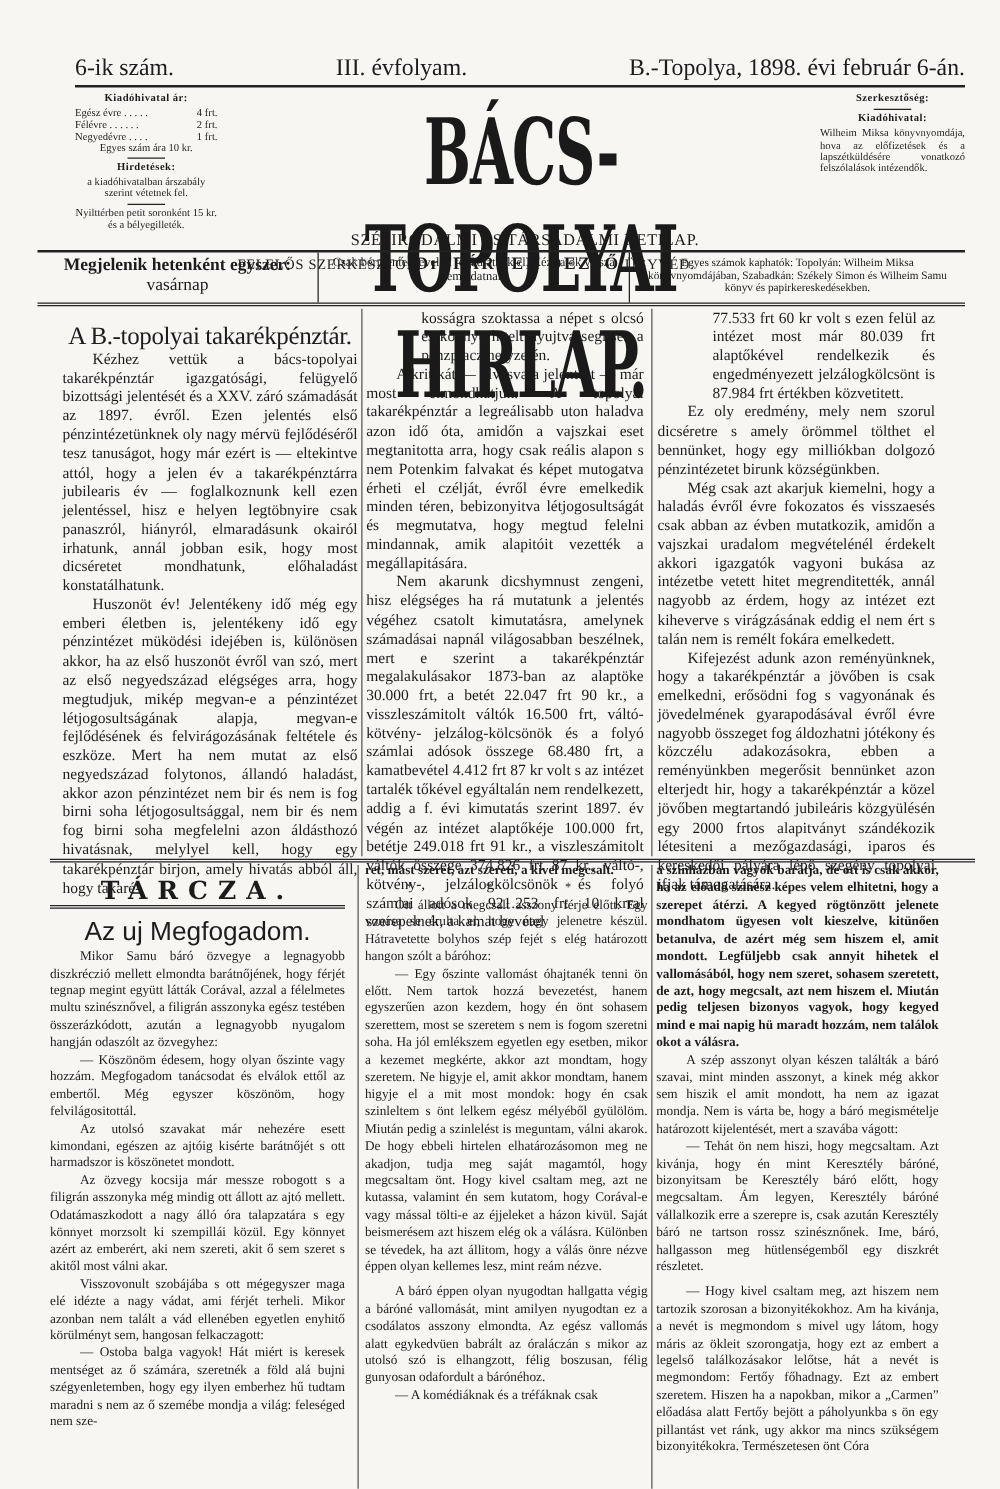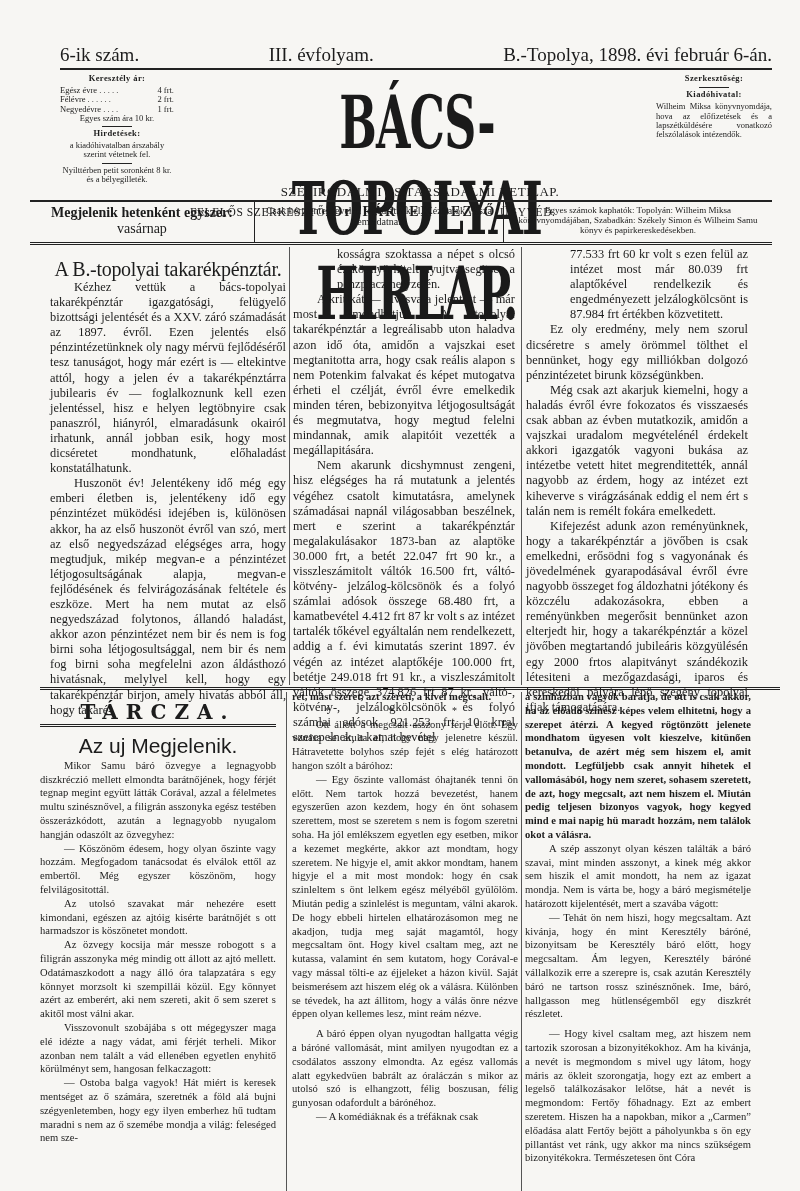--- a/index.html
+++ b/index.html
@@ -85,39 +85,39 @@
 <div class="page">
 
   <div class="topline">
     <span>6-ik szám.</span>
     <span>III. évfolyam.</span>
     <span>B.-Topolya, 1898. évi február 6-án.</span>
   </div>
 
   <div class="mast">
     <div class="mast-left">
-      <div class="hd">Keresztély ár:</div>
+      <div class="hd">Kiadóhivatal ár:</div>
       <div class="row">
           <span>Egész évre . . . . .</span>
           <span>4 frt.</span>
         </div>
       <div class="row">
           <span>Félévre . . . . . .</span>
           <span>2 frt.</span>
         </div>
       <div class="row">
           <span>Negyedévre . . . .</span>
           <span>1 frt.</span>
         </div>
       <div class="c">Egyes szám ára 10 kr.</div>
       <div class="sep"></div>
       <div class="hd">Hirdetések:</div>
       <div class="c">a kiadóhivatalban árszabály szerint vétetnek fel.</div>
       <div class="sep"></div>
-      <div class="c">Nyilttérben petit soronként 8 kr. és a bélyegilleték.</div>
+      <div class="c">Nyilttérben petit soronként 15 kr. és a bélyegilleték.</div>
     </div>
 
     <div class="title">BÁCS-TOPOLYAI HIRLAP.</div>
     <div class="subtitle">SZÉPIRODALMI ÉS TÁRSADALMI HETILAP.</div>
     <div class="editor">
       <span>FELELŐS SZERKESZTŐ:</span>
       <b>Dr. FÁRNEK DEZSŐ</b>
       <span>ÜGYVÉD.</span>
     </div>
 
@@ -155,21 +155,21 @@
     <p>Ez oly eredmény, mely nem szorul dicséretre s amely örömmel tölthet el bennünket, hogy egy milliókban dolgozó pénzintézetet birunk községünkben.</p>
     <p>Még csak azt akarjuk kiemelni, hogy a haladás évről évre fokozatos és visszaesés csak abban az évben mutatkozik, amidőn a vajszkai uradalom megvételénél érdekelt akkori igazgatók vagyoni bukása az intézetbe vetett hitet megrenditették, annál nagyobb az érdem, hogy az intézet ezt kiheverve s virágzásának eddig el nem ért s talán nem is remélt fokára emelkedett.</p>
     <p>Kifejezést adunk azon reményünknek, hogy a takarékpénztár a jövőben is csak emelkedni, erősödni fog s vagyonának és jövedelmének gyarapodásával évről évre nagyobb összeget fog áldozhatni jótékony és közczélu adakozásokra, ebben a reményünkben megerősit bennünket azon elterjedt hir, hogy a takarékpénztár a közel jövőben megtartandó jubileáris közgyülésén egy 2000 frtos alapitványt szándékozik létesiteni a mezőgazdasági, iparos és kereskedői pályára lépő szegény topolyai ifjak támogatására.</p>
   </div>
 
   <div class="hrule-double"></div>
 
   <div class="fcol f1">
     <div class="tarcza">TÁRCZA.</div>
     <div class="tarcza-rule"></div>
-    <p class="story-title">Az uj Megjelenik.</p>
+    <p class="story-title">Az uj Megfogadom.</p>
     <p>Mikor Samu báró özvegye a legnagyobb diszkréczió mellett elmondta barátnőjének, hogy férjét tegnap megint együtt látták Corával, azzal a félelmetes multu szinésznővel, a filigrán asszonyka egész testében összerázkódott, azután a legnagyobb nyugalom hangján odaszólt az özvegyhez:</p>
     <p>— Köszönöm édesem, hogy olyan őszinte vagy hozzám. Megfogadom tanácsodat és elválok ettől az embertől. Még egyszer köszönöm, hogy felvilágositottál.</p>
     <p>Az utolsó szavakat már nehezére esett kimondani, egészen az ajtóig kisérte barátnőjét s ott harmadszor is köszönetet mondott.</p>
     <p>Az özvegy kocsija már messze robogott s a filigrán asszonyka még mindig ott állott az ajtó mellett. Odatámaszkodott a nagy álló óra talapzatára s egy könnyet morzsolt ki szempillái közül. Egy könnyet azért az emberért, aki nem szereti, akit ő sem szeret s akitől most válni akar.</p>
     <p>Visszovonult szobájába s ott mégegyszer maga elé idézte a nagy vádat, ami férjét terheli. Mikor azonban nem talált a vád ellenében egyetlen enyhitő körülményt sem, hangosan felkaczagott:</p>
     <p>— Ostoba balga vagyok! Hát miért is keresek mentséget az ő számára, szeretnék a föld alá bujni szégyenletemben, hogy egy ilyen emberhez hű tudtam maradni s nem az ő szemébe mondja a világ: feleséged nem sze-</p>
   </div>
   <div class="vrule" style="left:226px; top:652px; height:500px;"></div>
   <div class="fcol f2">
     <p class="ni">ret, mást szeret, azt szereti, a kivel megcsalt.</p>

